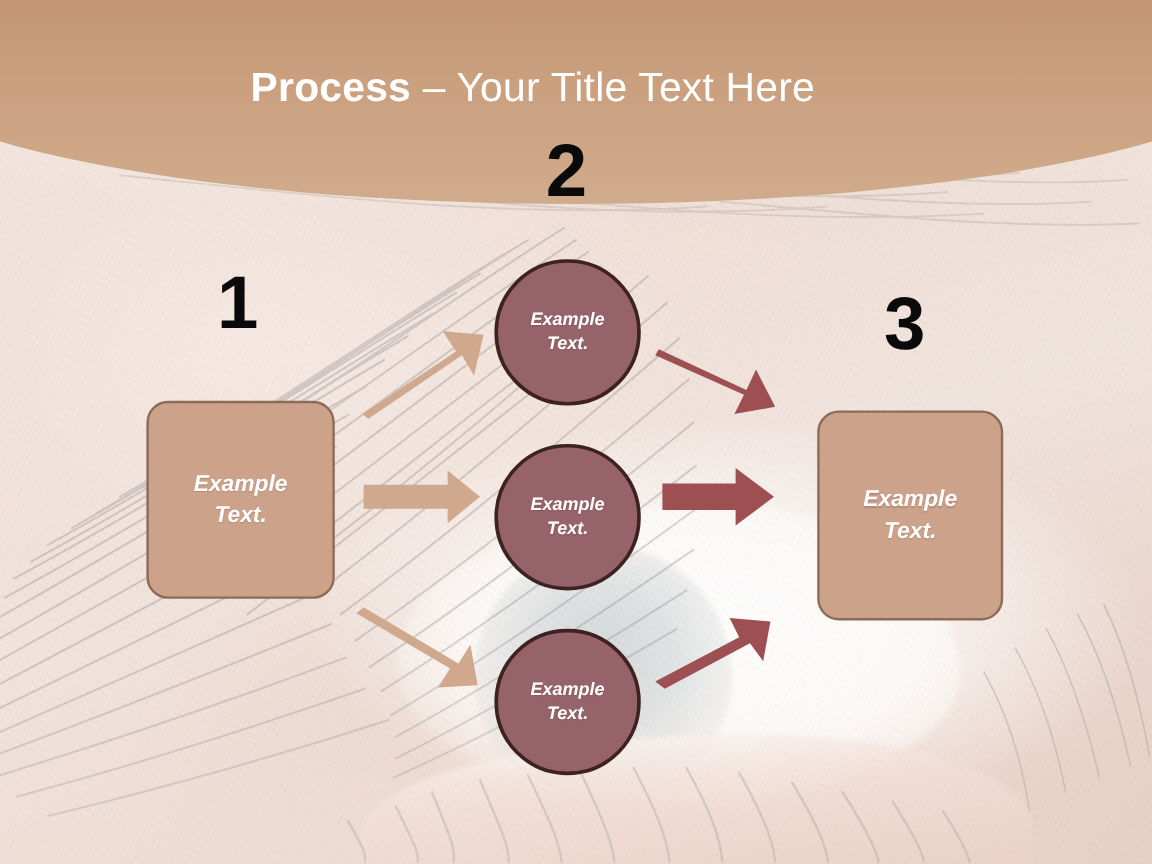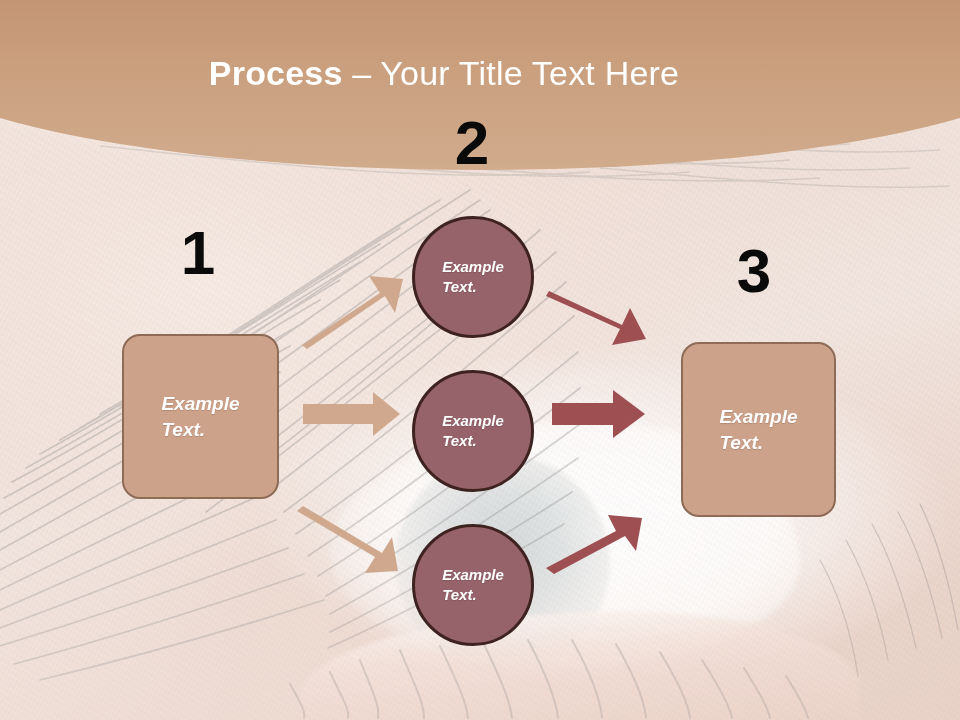--- a/index.html
+++ b/index.html
@@ -172,21 +172,21 @@
     justify-content: center;
   }
   #circle-top { left: 412px; top: 216px; }
   #circle-mid { left: 412px; top: 370px; }
   #circle-bot { left: 412px; top: 524px; }
 
   .node-label {
     color: #ffffff;
     font-style: italic;
     font-weight: 700;
-    text-align: left;
+    text-align: center;
     line-height: 1.34;
     text-shadow: 0 1px 1px rgba(80,50,40,0.22);
     pointer-events: none;
   }
   .box .node-label    { font-size: 19px; }
   .circle .node-label { font-size: 15px; }
 
   .arrow-layer {
     position: absolute;
     inset: 0;

